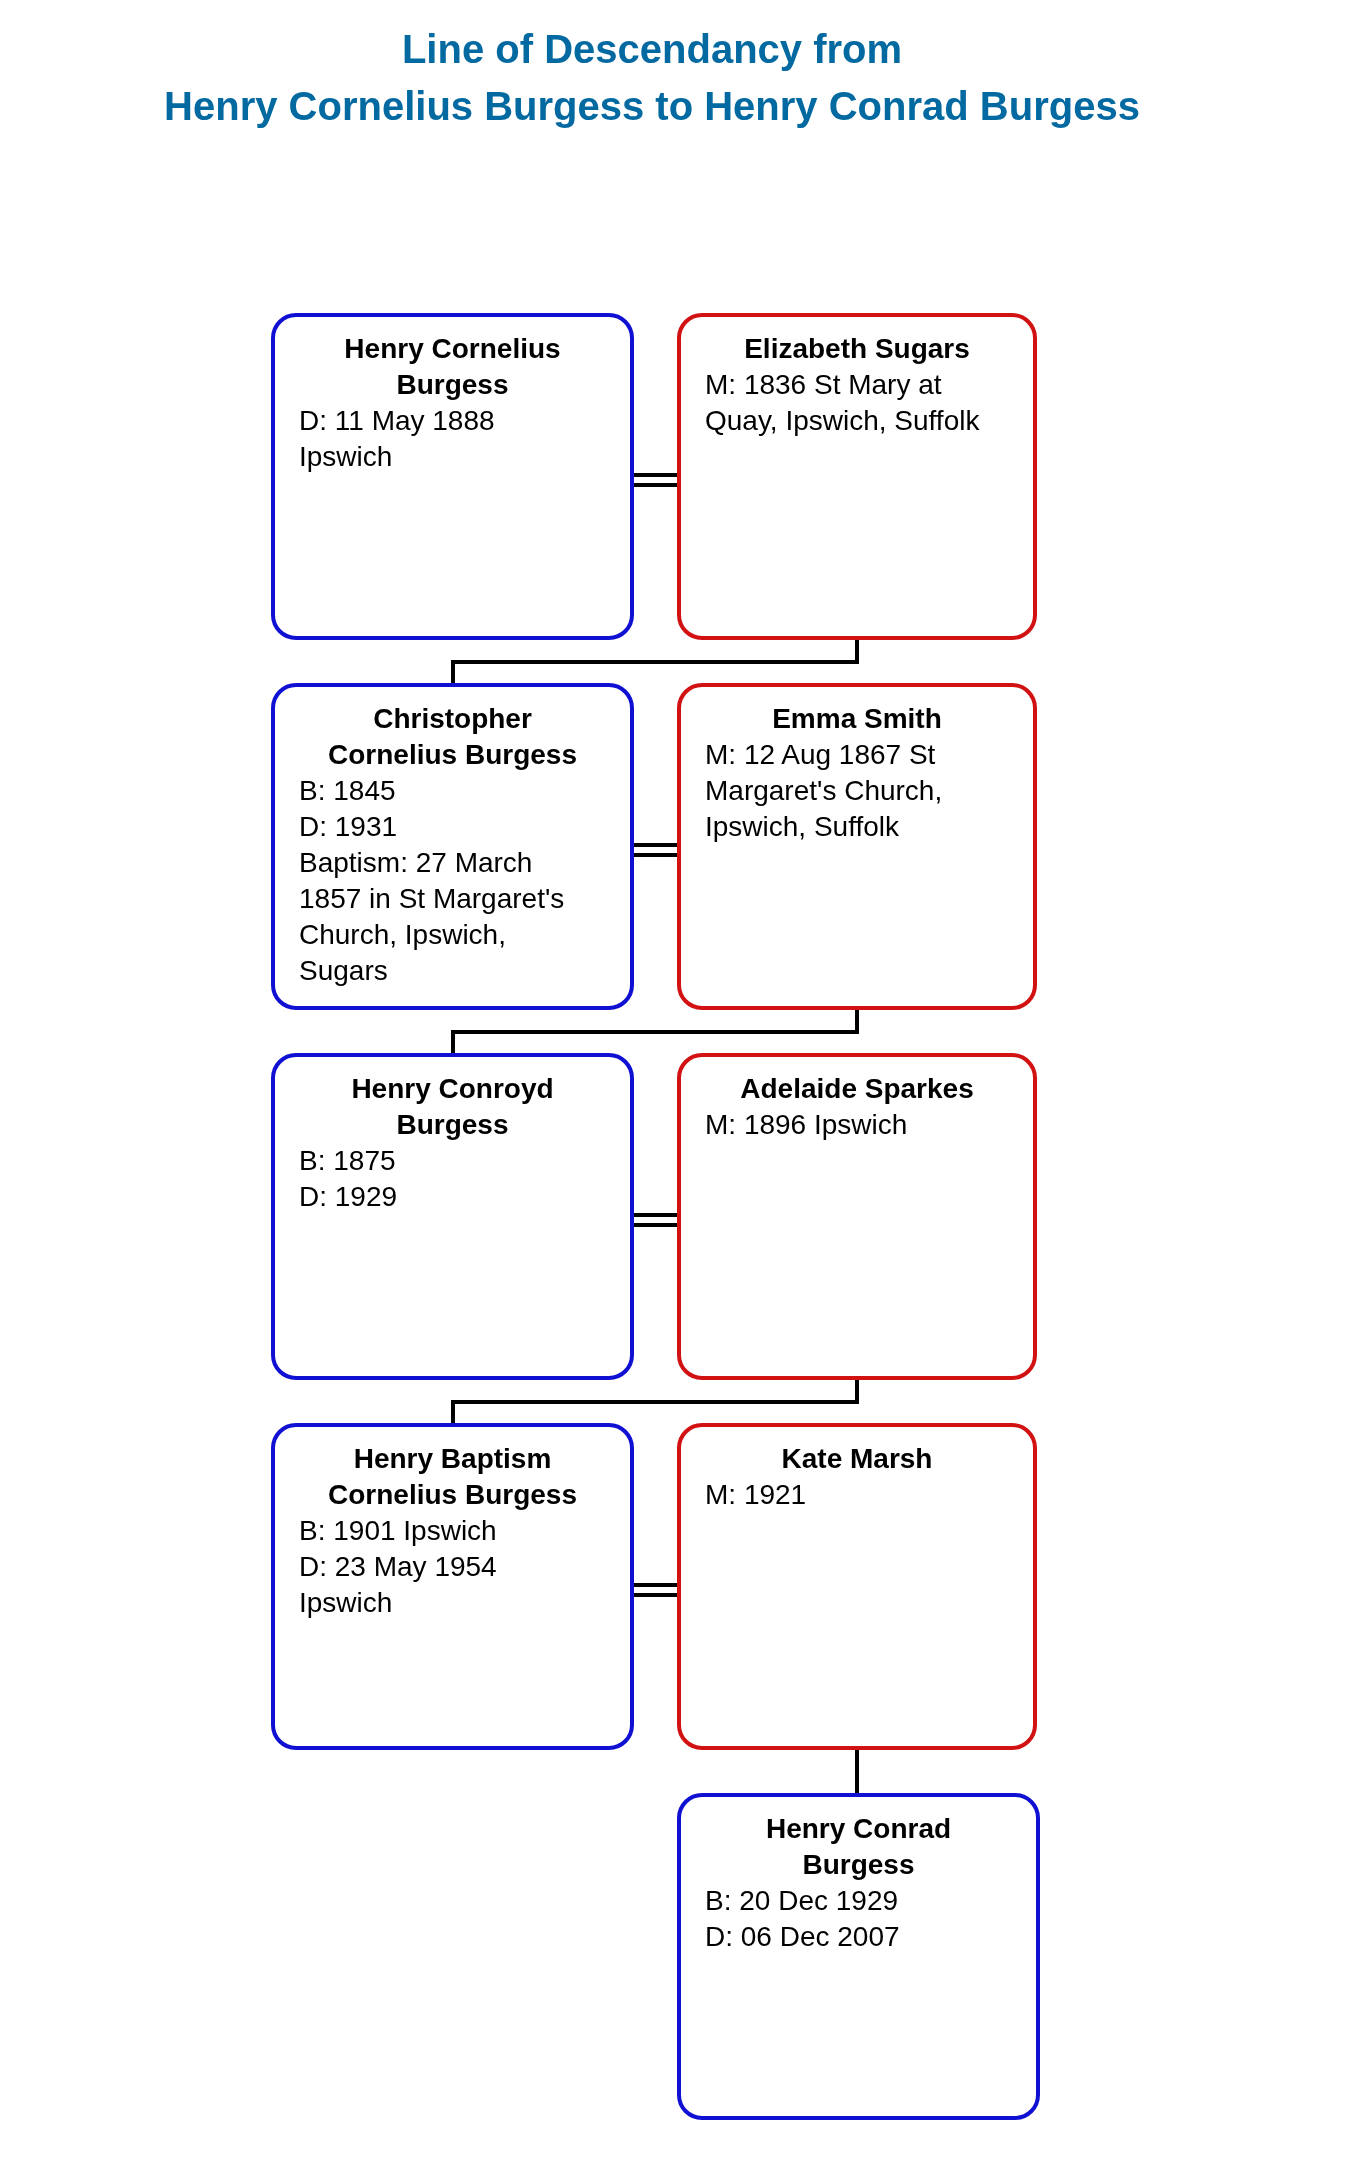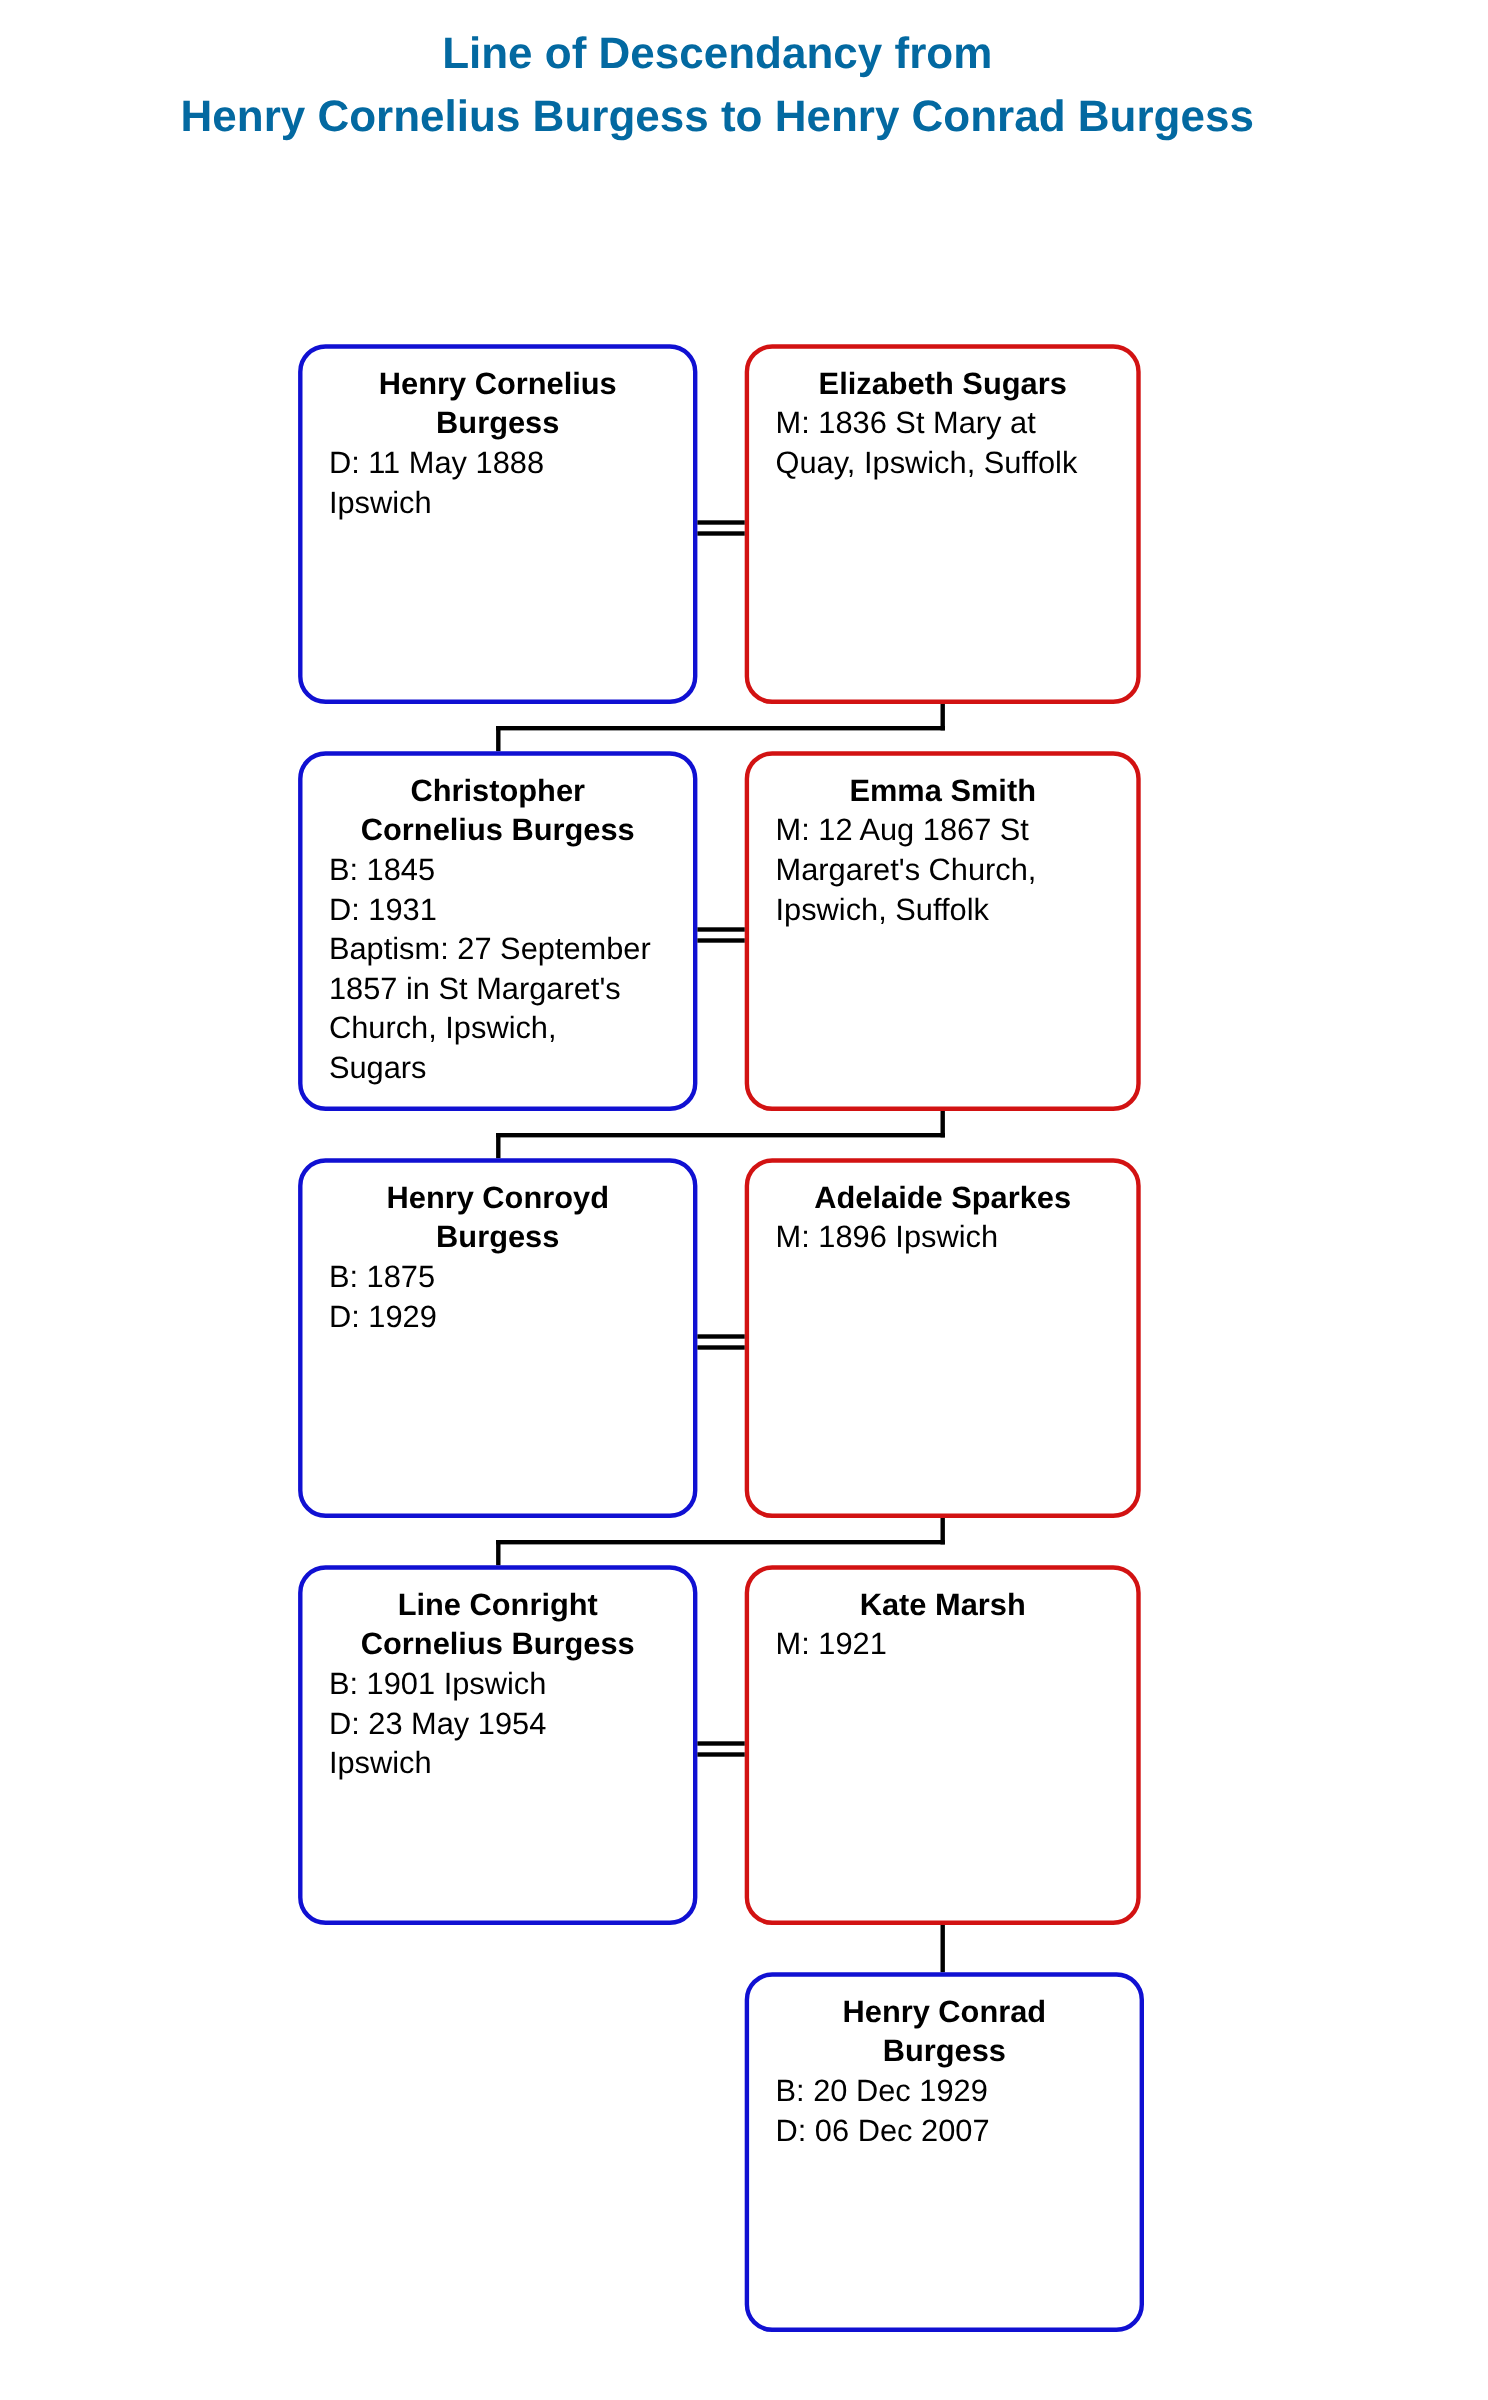--- a/index.html
+++ b/index.html
@@ -89,21 +89,21 @@
   <div class="cline" style="left:451px; top:660px; width:4px; height:23px;"></div>
 
   <div class="box male" style="left:271px; top:683px;">
     <div class="name">
         <div>Christopher</div>
         <div>Cornelius Burgess</div>
       </div>
     <div class="details">
         <div>B: 1845</div>
         <div>D: 1931</div>
-        <div>Baptism: 27 September</div>
+        <div>Baptism: 27 March</div>
         <div>1857 in St Margaret's</div>
         <div>Church, Ipswich,</div>
         <div>Sugars</div>
       </div>
   </div>
   <div class="box female" style="left:677px; top:683px;">
     <div class="name">
         <div>Emma Smith</div>
       </div>
     <div class="details">
@@ -141,21 +141,21 @@
   <div class="marriage" style="left:634px; top:1213px;">
     <div class="mline"></div>
     <div class="mline"></div>
   </div>
   <div class="cline" style="left:855px; top:1380px; width:4px; height:24px;"></div>
   <div class="cline" style="left:451px; top:1400px; width:408px; height:4px;"></div>
   <div class="cline" style="left:451px; top:1400px; width:4px; height:23px;"></div>
 
   <div class="box male" style="left:271px; top:1423px;">
     <div class="name">
-        <div>Line Conright</div>
+        <div>Henry Baptism</div>
         <div>Cornelius Burgess</div>
       </div>
     <div class="details">
         <div>B: 1901 Ipswich</div>
         <div>D: 23 May 1954</div>
         <div>Ipswich</div>
       </div>
   </div>
   <div class="box female" style="left:677px; top:1423px;">
     <div class="name">

